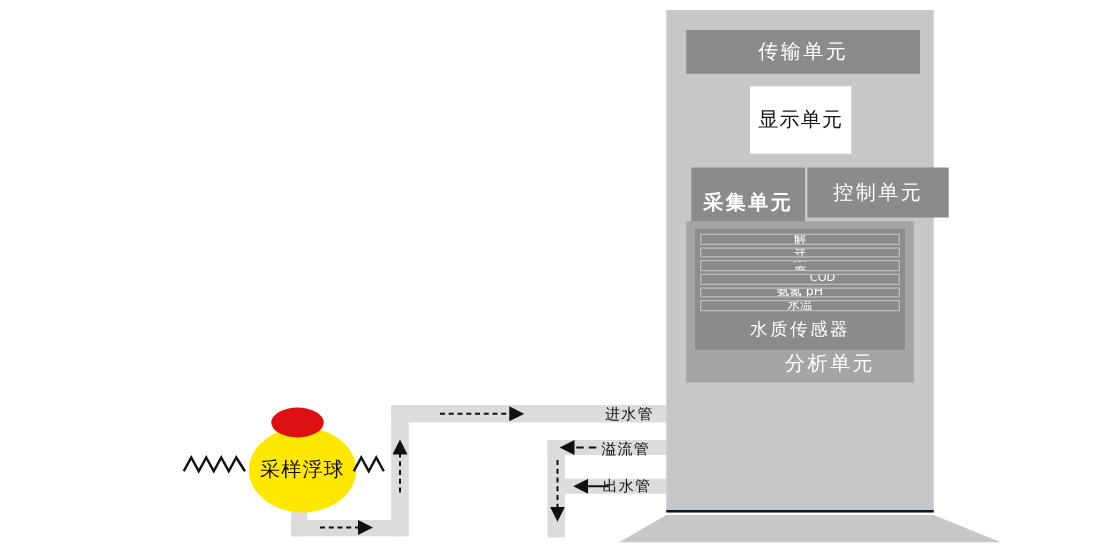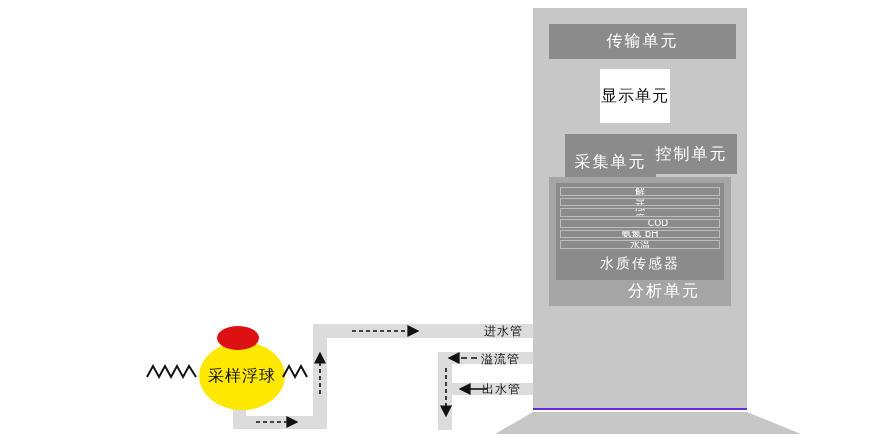--- a/index.html
+++ b/index.html
@@ -30,32 +30,32 @@
   
   .ball{position:absolute;left:199px;top:342px;width:86px;height:68px;border-radius:50%;
         background:var(--float-yellow);z-index:3;}
   .ball-cap{position:absolute;left:217px;top:326px;width:42px;height:24px;border-radius:50%;
         background:var(--float-cap-red);z-index:4;}
   .ball-label{position:absolute;left:208px;top:366px;z-index:5;color:var(--ink);
         font-size:16px;letter-spacing:1px;white-space:nowrap;}
 
   
   .tower{position:absolute;left:533px;top:8px;width:214px;height:402px;
-         background:var(--tower-body);border-bottom:2px solid #6d28d9;z-index:2;}
+         background:var(--tower-body);border-bottom:2px solid #0f172a;z-index:2;}
   .tower-base{position:absolute;left:495px;top:412px;width:306px;height:23px;
          background:var(--tower-body);z-index:2;
          clip-path:polygon(38px 0,252px 0,306px 22px,0 22px);}
   .unit{position:absolute;background:var(--unit-box);color:var(--white);
         display:flex;align-items:center;justify-content:center;
         font-size:16px;letter-spacing:2px;text-align:center;}
   .u-transmission{left:16px;top:16px;width:187px;height:35px;}
-  .u-display{left:67px;top:61px;width:70px;height:54px;background:var(--white);
+  .u-display{left:67px;top:61px;width:81px;height:54px;background:var(--white);
         color:var(--ink);letter-spacing:1px;}
-  .u-collect{left:32px;top:126px;width:91px;height:56px;}
-  .u-control{left:113px;top:126px;width:91px;height:40px;}
+  .u-collect{left:20px;top:126px;width:91px;height:56px;font-weight:bold;}
+  .u-control{left:113px;top:126px;width:113px;height:40px;}
   .u-sampling{left:16px;top:311px;width:184px;height:80px;}
 
   .analysis-panel{position:absolute;left:16px;top:169px;width:182px;height:129px;
         background:var(--analysis-panel);}
   .sensor-group{position:absolute;left:7px;top:6px;width:168px;height:97px;
         background:var(--unit-box);padding:4px 4px 0 4px;}
   .sensor-row{display:flex;gap:2px;height:62px;flex-direction:column;}
   .sensor-box{flex:1;border:1px solid #bdbdbd;color:var(--white);font-size:10px;
         display:flex;align-items:center;justify-content:center;text-align:center;
         line-height:1.15;overflow:hidden;}

